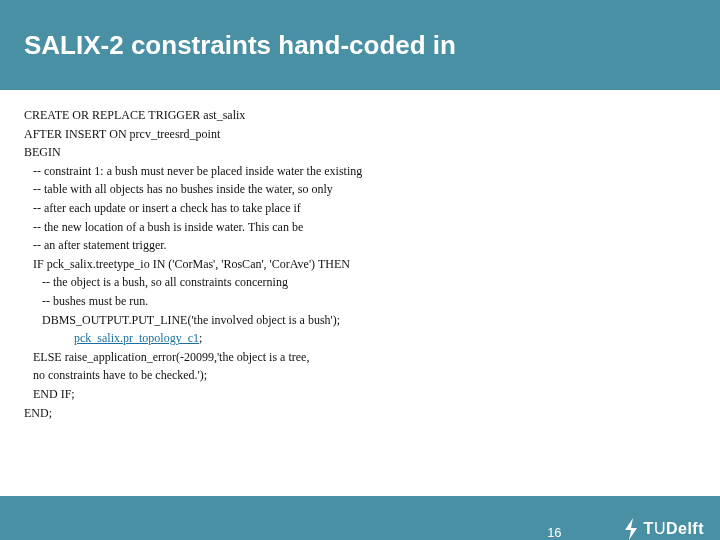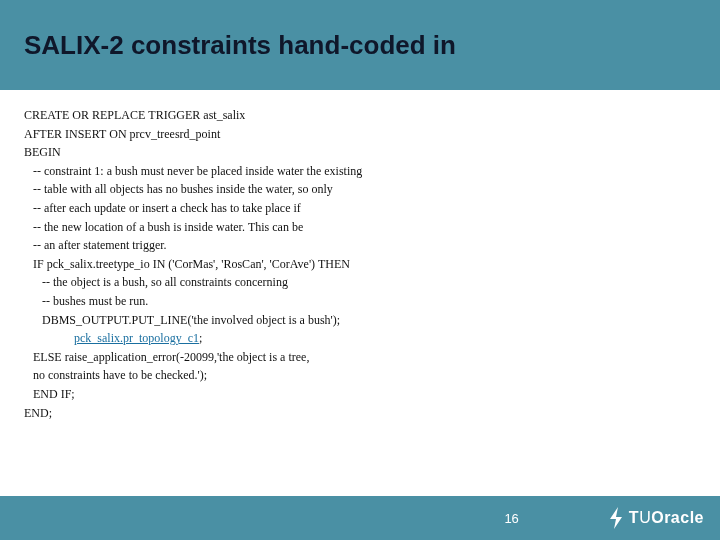--- a/index.html
+++ b/index.html
@@ -11,21 +11,21 @@
       overflow: hidden;
     }
     .header {
       background: #4a90a4;
       padding: 18px 24px 18px 24px;
       min-height: 90px;
       display: flex;
       align-items: center;
     }
     .header h1 {
-      color: #0f172a;
+      color: #ffffff;
       font-size: 26px;
       font-weight: bold;
       line-height: 1.25;
     }
     .content {
       padding: 16px 24px 10px 24px;
       flex: 1;
     }
     .code-block {
       font-family: Liberation Serif, serif;
@@ -40,24 +40,23 @@
       margin-left: 32px;
     }
     .footer {
       position: absolute;
       bottom: 0;
       left: 0;
       right: 0;
       height: 44px;
       background: #4a90a4;
       display: flex;
-      align-items: center;
+      align-items: flex-end;
       justify-content: flex-end;
       padding-right: 16px;
-      gap: 28px;
     }
     .page-number {
       color: #fff;
       font-size: 13px;
       font-weight: normal;
       margin-right: 60px;
     }
     .tu-delft-logo {
       display: flex;
       align-items: center;
@@ -85,15 +84,15 @@
 <div class="content">
   <div class="code-block"><div>CREATE&nbsp;OR&nbsp;REPLACE&nbsp;TRIGGER&nbsp;ast_salix</div><div>AFTER&nbsp;INSERT&nbsp;ON&nbsp;prcv_treesrd_point</div><div>BEGIN</div><div>&nbsp;&nbsp;&nbsp;--&nbsp;constraint&nbsp;1:&nbsp;a&nbsp;bush&nbsp;must&nbsp;never&nbsp;be&nbsp;placed&nbsp;inside&nbsp;water&nbsp;the&nbsp;existing</div><div>&nbsp;&nbsp;&nbsp;--&nbsp;table&nbsp;with&nbsp;all&nbsp;objects&nbsp;has&nbsp;no&nbsp;bushes&nbsp;inside&nbsp;the&nbsp;water,&nbsp;so&nbsp;only</div><div>&nbsp;&nbsp;&nbsp;--&nbsp;after&nbsp;each&nbsp;update&nbsp;or&nbsp;insert&nbsp;a&nbsp;check&nbsp;has&nbsp;to&nbsp;take&nbsp;place&nbsp;if</div><div>&nbsp;&nbsp;&nbsp;--&nbsp;the&nbsp;new&nbsp;location&nbsp;of&nbsp;a&nbsp;bush&nbsp;is&nbsp;inside&nbsp;water.&nbsp;This&nbsp;can&nbsp;be</div><div>&nbsp;&nbsp;&nbsp;--&nbsp;an&nbsp;after&nbsp;statement&nbsp;trigger.</div><div>&nbsp;&nbsp;&nbsp;IF&nbsp;pck_salix.treetype_io&nbsp;IN&nbsp;('CorMas',&nbsp;'RosCan',&nbsp;'CorAve')&nbsp;THEN</div><div>&nbsp;&nbsp;&nbsp;&nbsp;&nbsp;&nbsp;--&nbsp;the&nbsp;object&nbsp;is&nbsp;a&nbsp;bush,&nbsp;so&nbsp;all&nbsp;constraints&nbsp;concerning</div><div>&nbsp;&nbsp;&nbsp;&nbsp;&nbsp;&nbsp;--&nbsp;bushes&nbsp;must&nbsp;be&nbsp;run.</div><div>&nbsp;&nbsp;&nbsp;&nbsp;&nbsp;&nbsp;DBMS_OUTPUT.PUT_LINE('the&nbsp;involved&nbsp;object&nbsp;is&nbsp;a&nbsp;bush');</div><div>&nbsp;&nbsp;&nbsp;&nbsp;&nbsp;&nbsp;<span class="link">pck_salix.pr_topology_c1</span>;</div><div>&nbsp;&nbsp;&nbsp;ELSE&nbsp;raise_application_error(-20099,'the&nbsp;object&nbsp;is&nbsp;a&nbsp;tree,</div><div>&nbsp;&nbsp;&nbsp;no&nbsp;constraints&nbsp;have&nbsp;to&nbsp;be&nbsp;checked.');</div><div>&nbsp;&nbsp;&nbsp;END&nbsp;IF;</div><div>END;</div></div>
 </div>
 
 <div class="footer">
   <span class="page-number">16</span>
   <div class="tu-delft-logo">
     <svg width="18" height="22" viewBox="0 0 18 22" fill="none">
       <polygon points="11,0 3,12 9,12 7,22 15,10 9,10" fill="white"></polygon>
     </svg>
-    <span class="tu-text"><strong>T</strong><span>U</span><strong>Oracle</strong></span>
+    <span class="tu-text"><strong>T</strong><span>U</span><strong>Delft</strong></span>
   </div>
 </div>
 
 </body></html>

